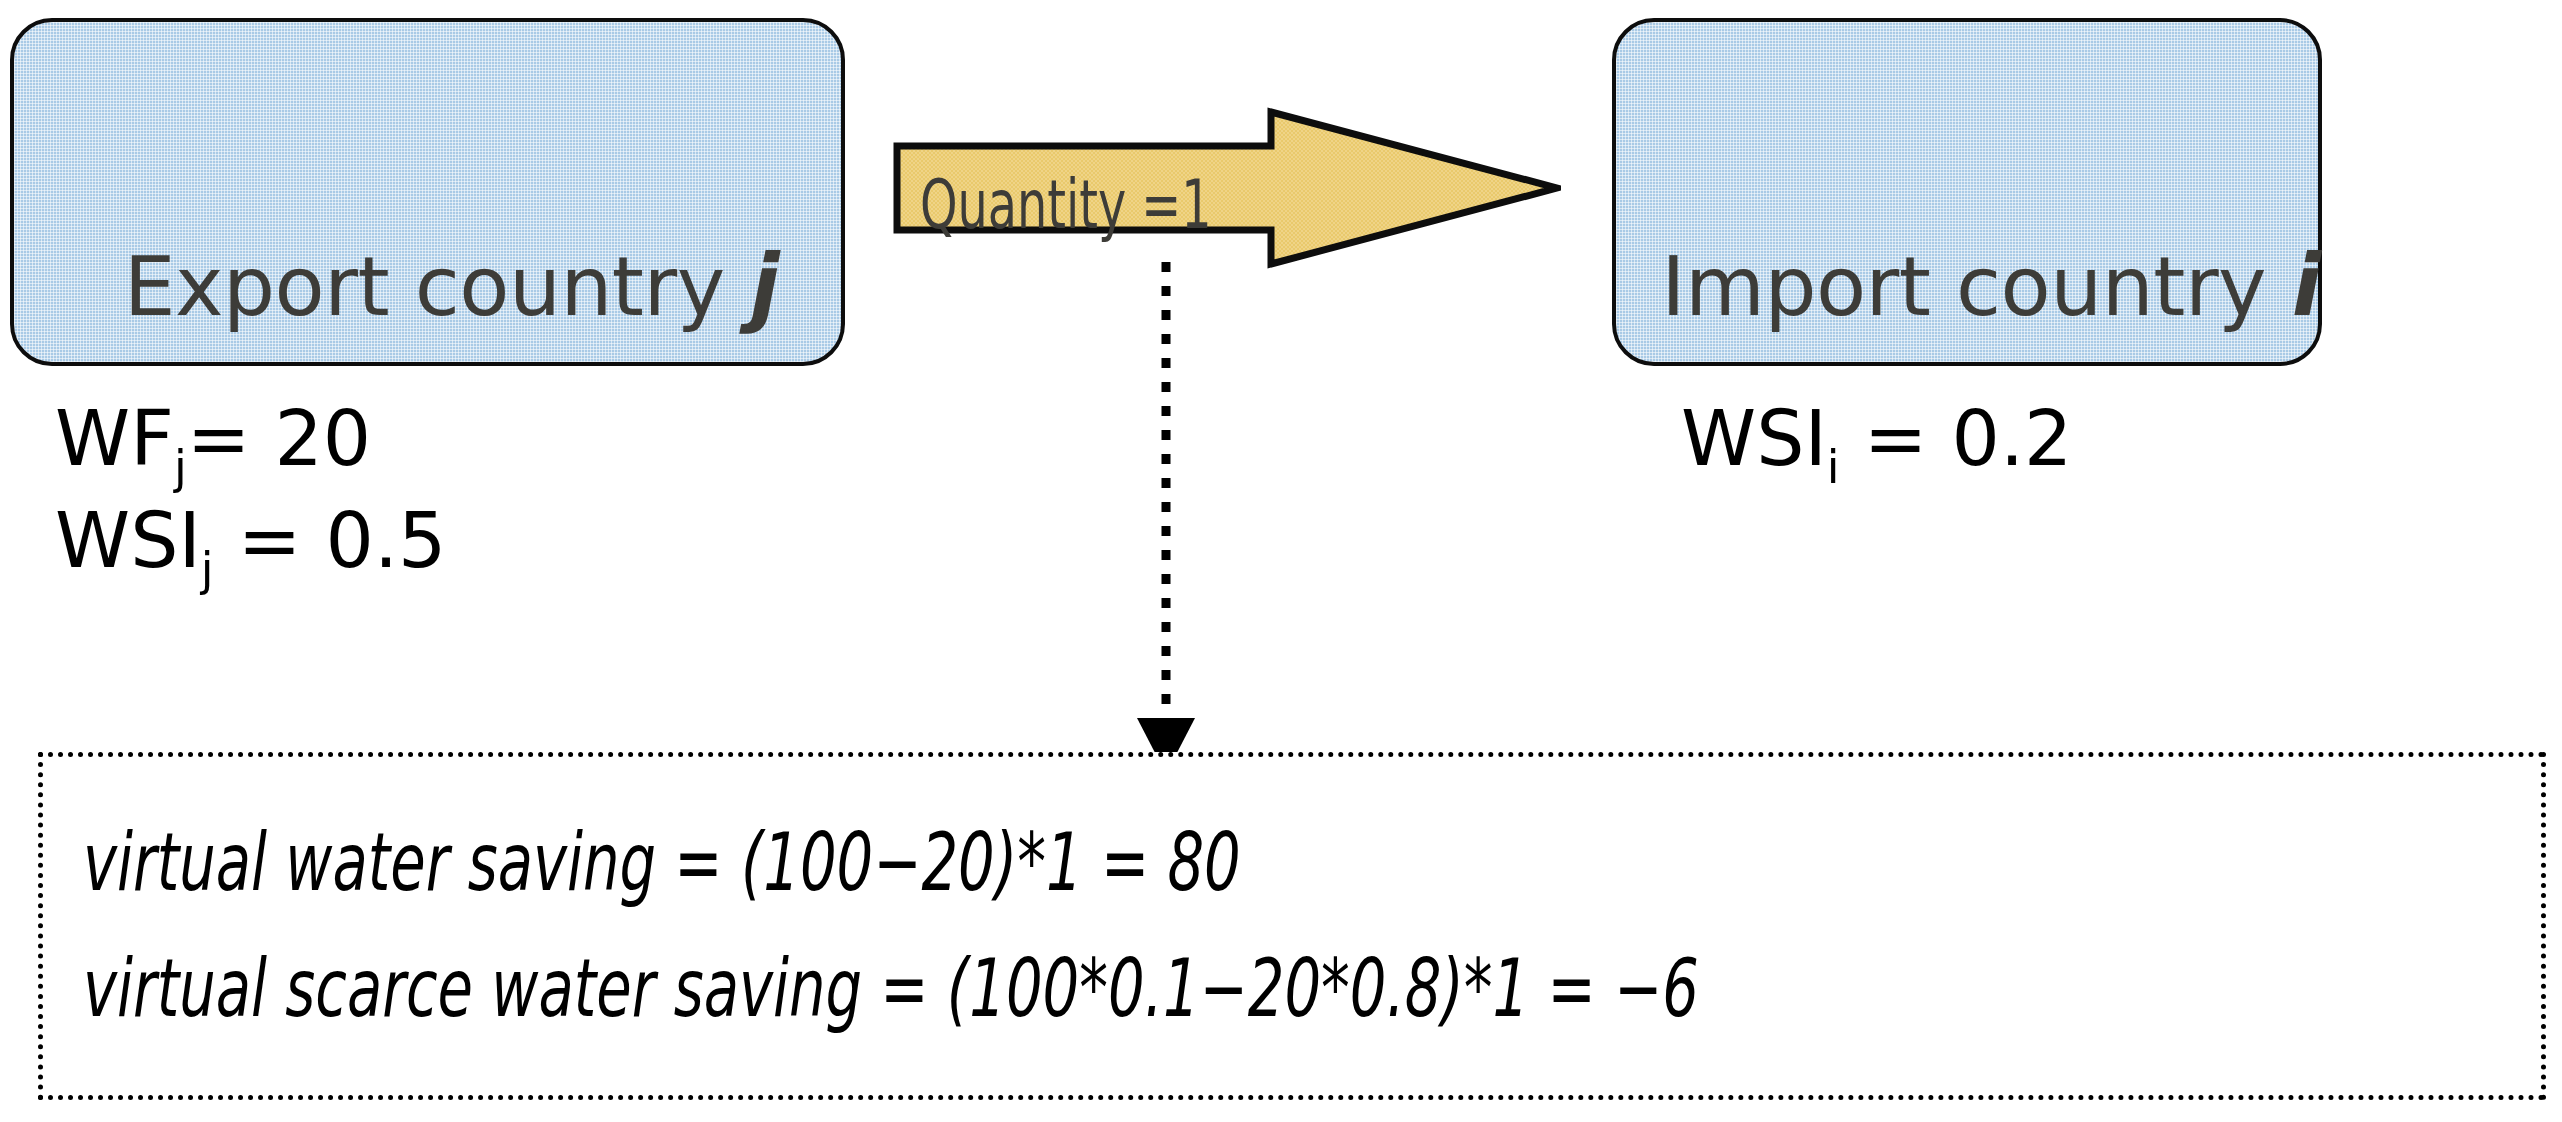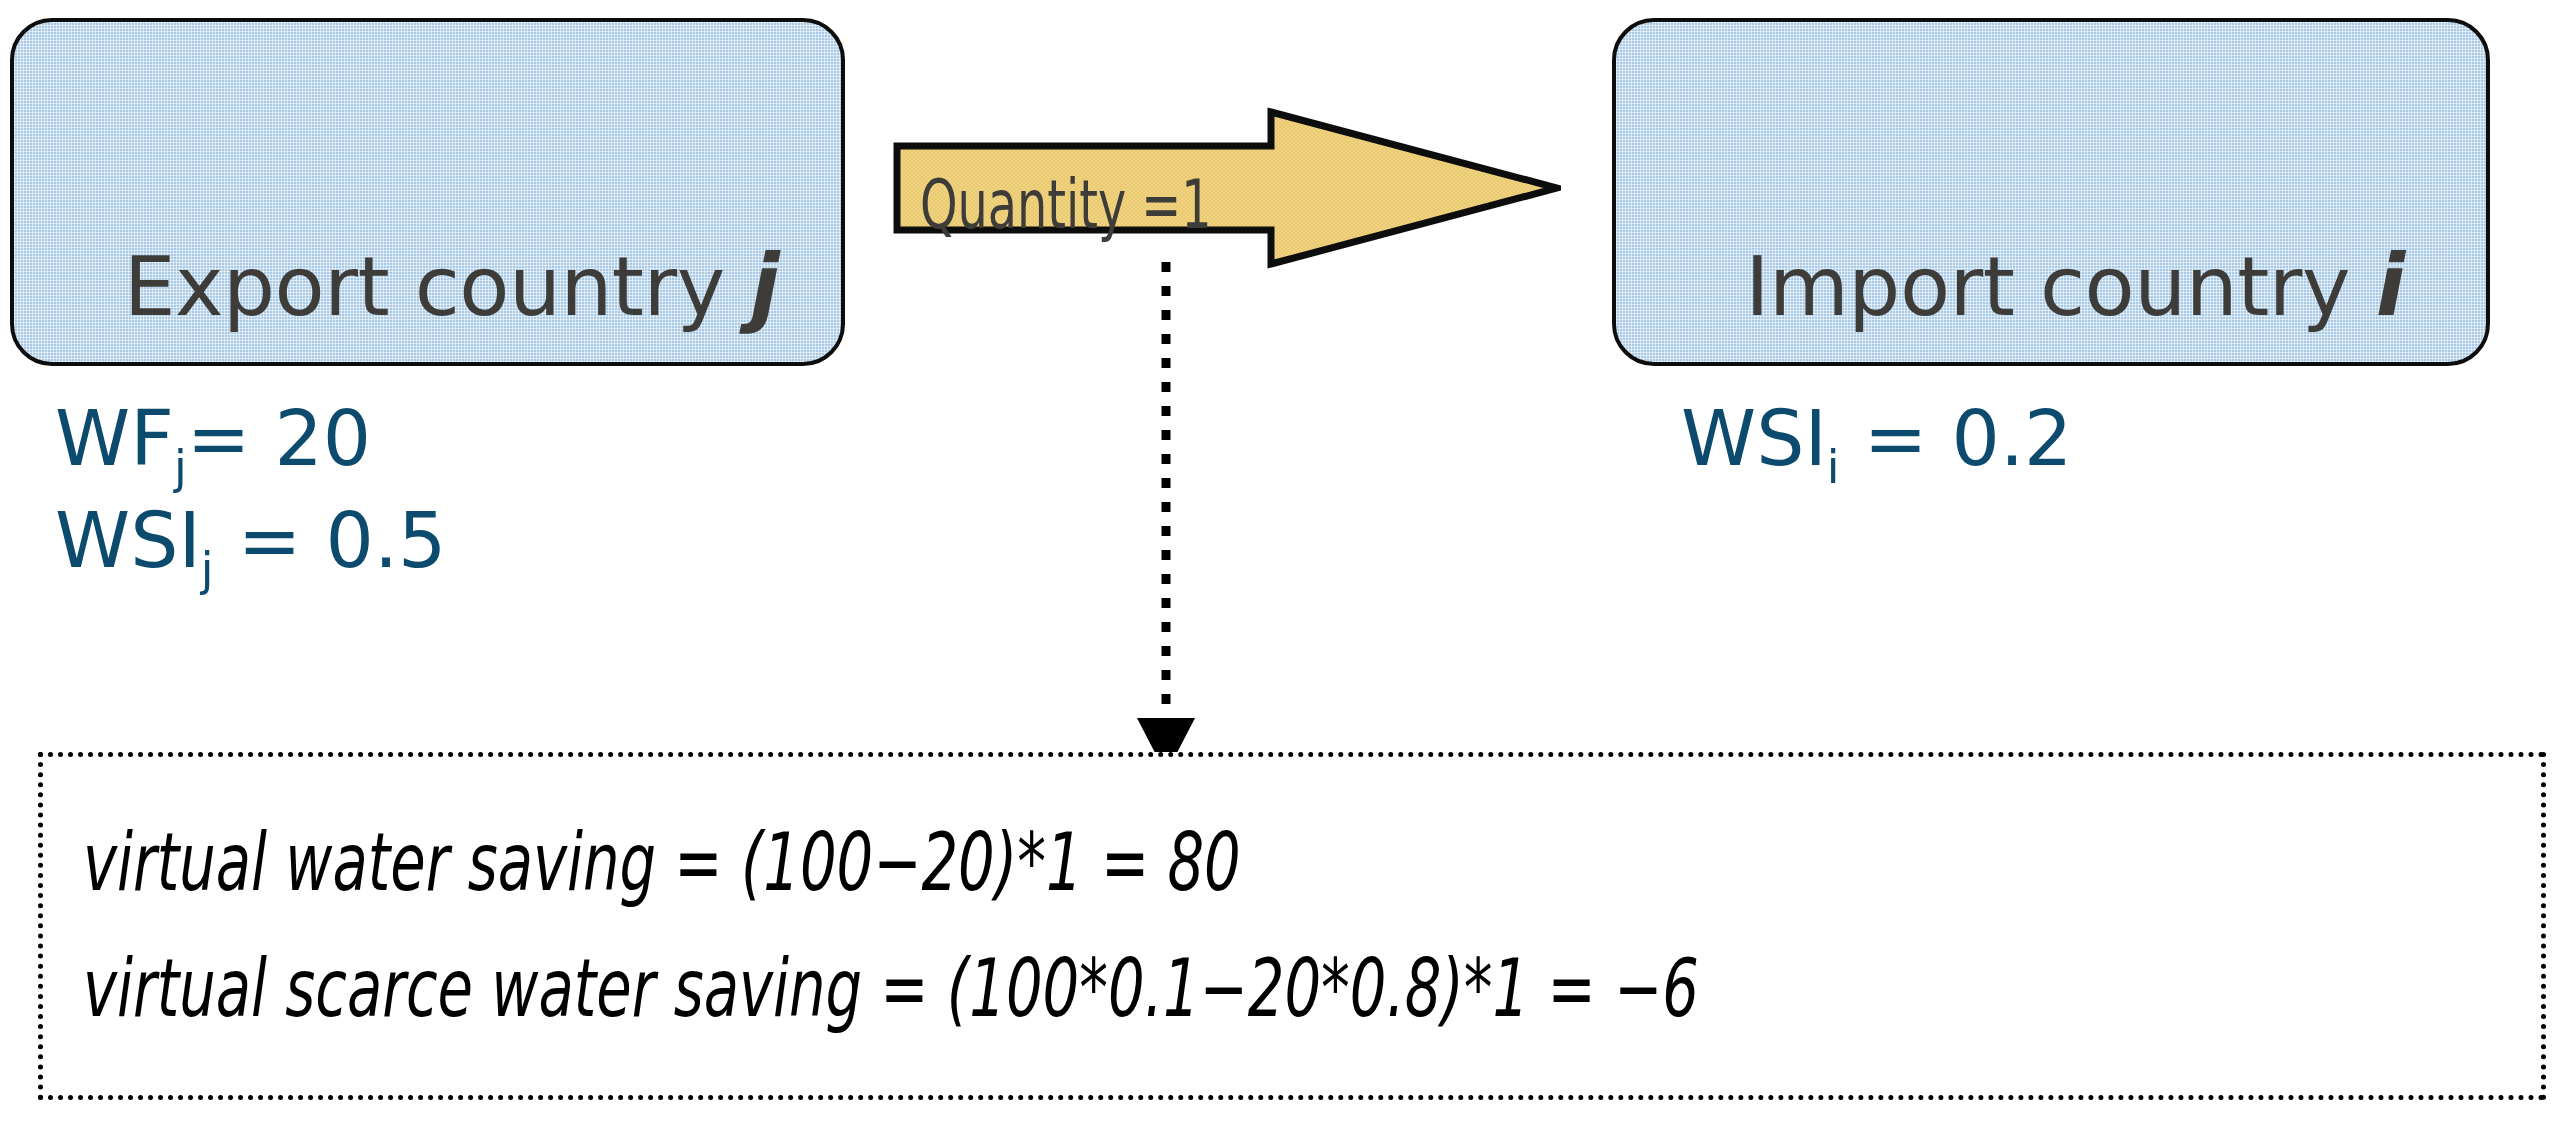--- a/index.html
+++ b/index.html
@@ -47,26 +47,26 @@
     padding-bottom: 34px;
     white-space: nowrap;
   }
   .country-label .sym {
     font-weight: bold;
     font-style: italic;
     font-size: 86px;
   }
 
   #box-export { left: 10px;   top: 18px; width: 835px; height: 348px; }
-  #box-import { left: 1612px; top: 18px; width: 878px; height: 348px; }
+  #box-import { left: 1612px; top: 18px; width: 710px; height: 348px; }
 
   
   .stats {
     position: absolute;
-    color: #0c4a6e;
+    color: #000000;
     font-family: "DejaVu Sans", sans-serif;
     font-size: 76px;
     line-height: 92px;
     white-space: nowrap;
   }
   .stats .sub {
     font-size: 46px;
     vertical-align: baseline;
     position: relative;
     top: 18px;

